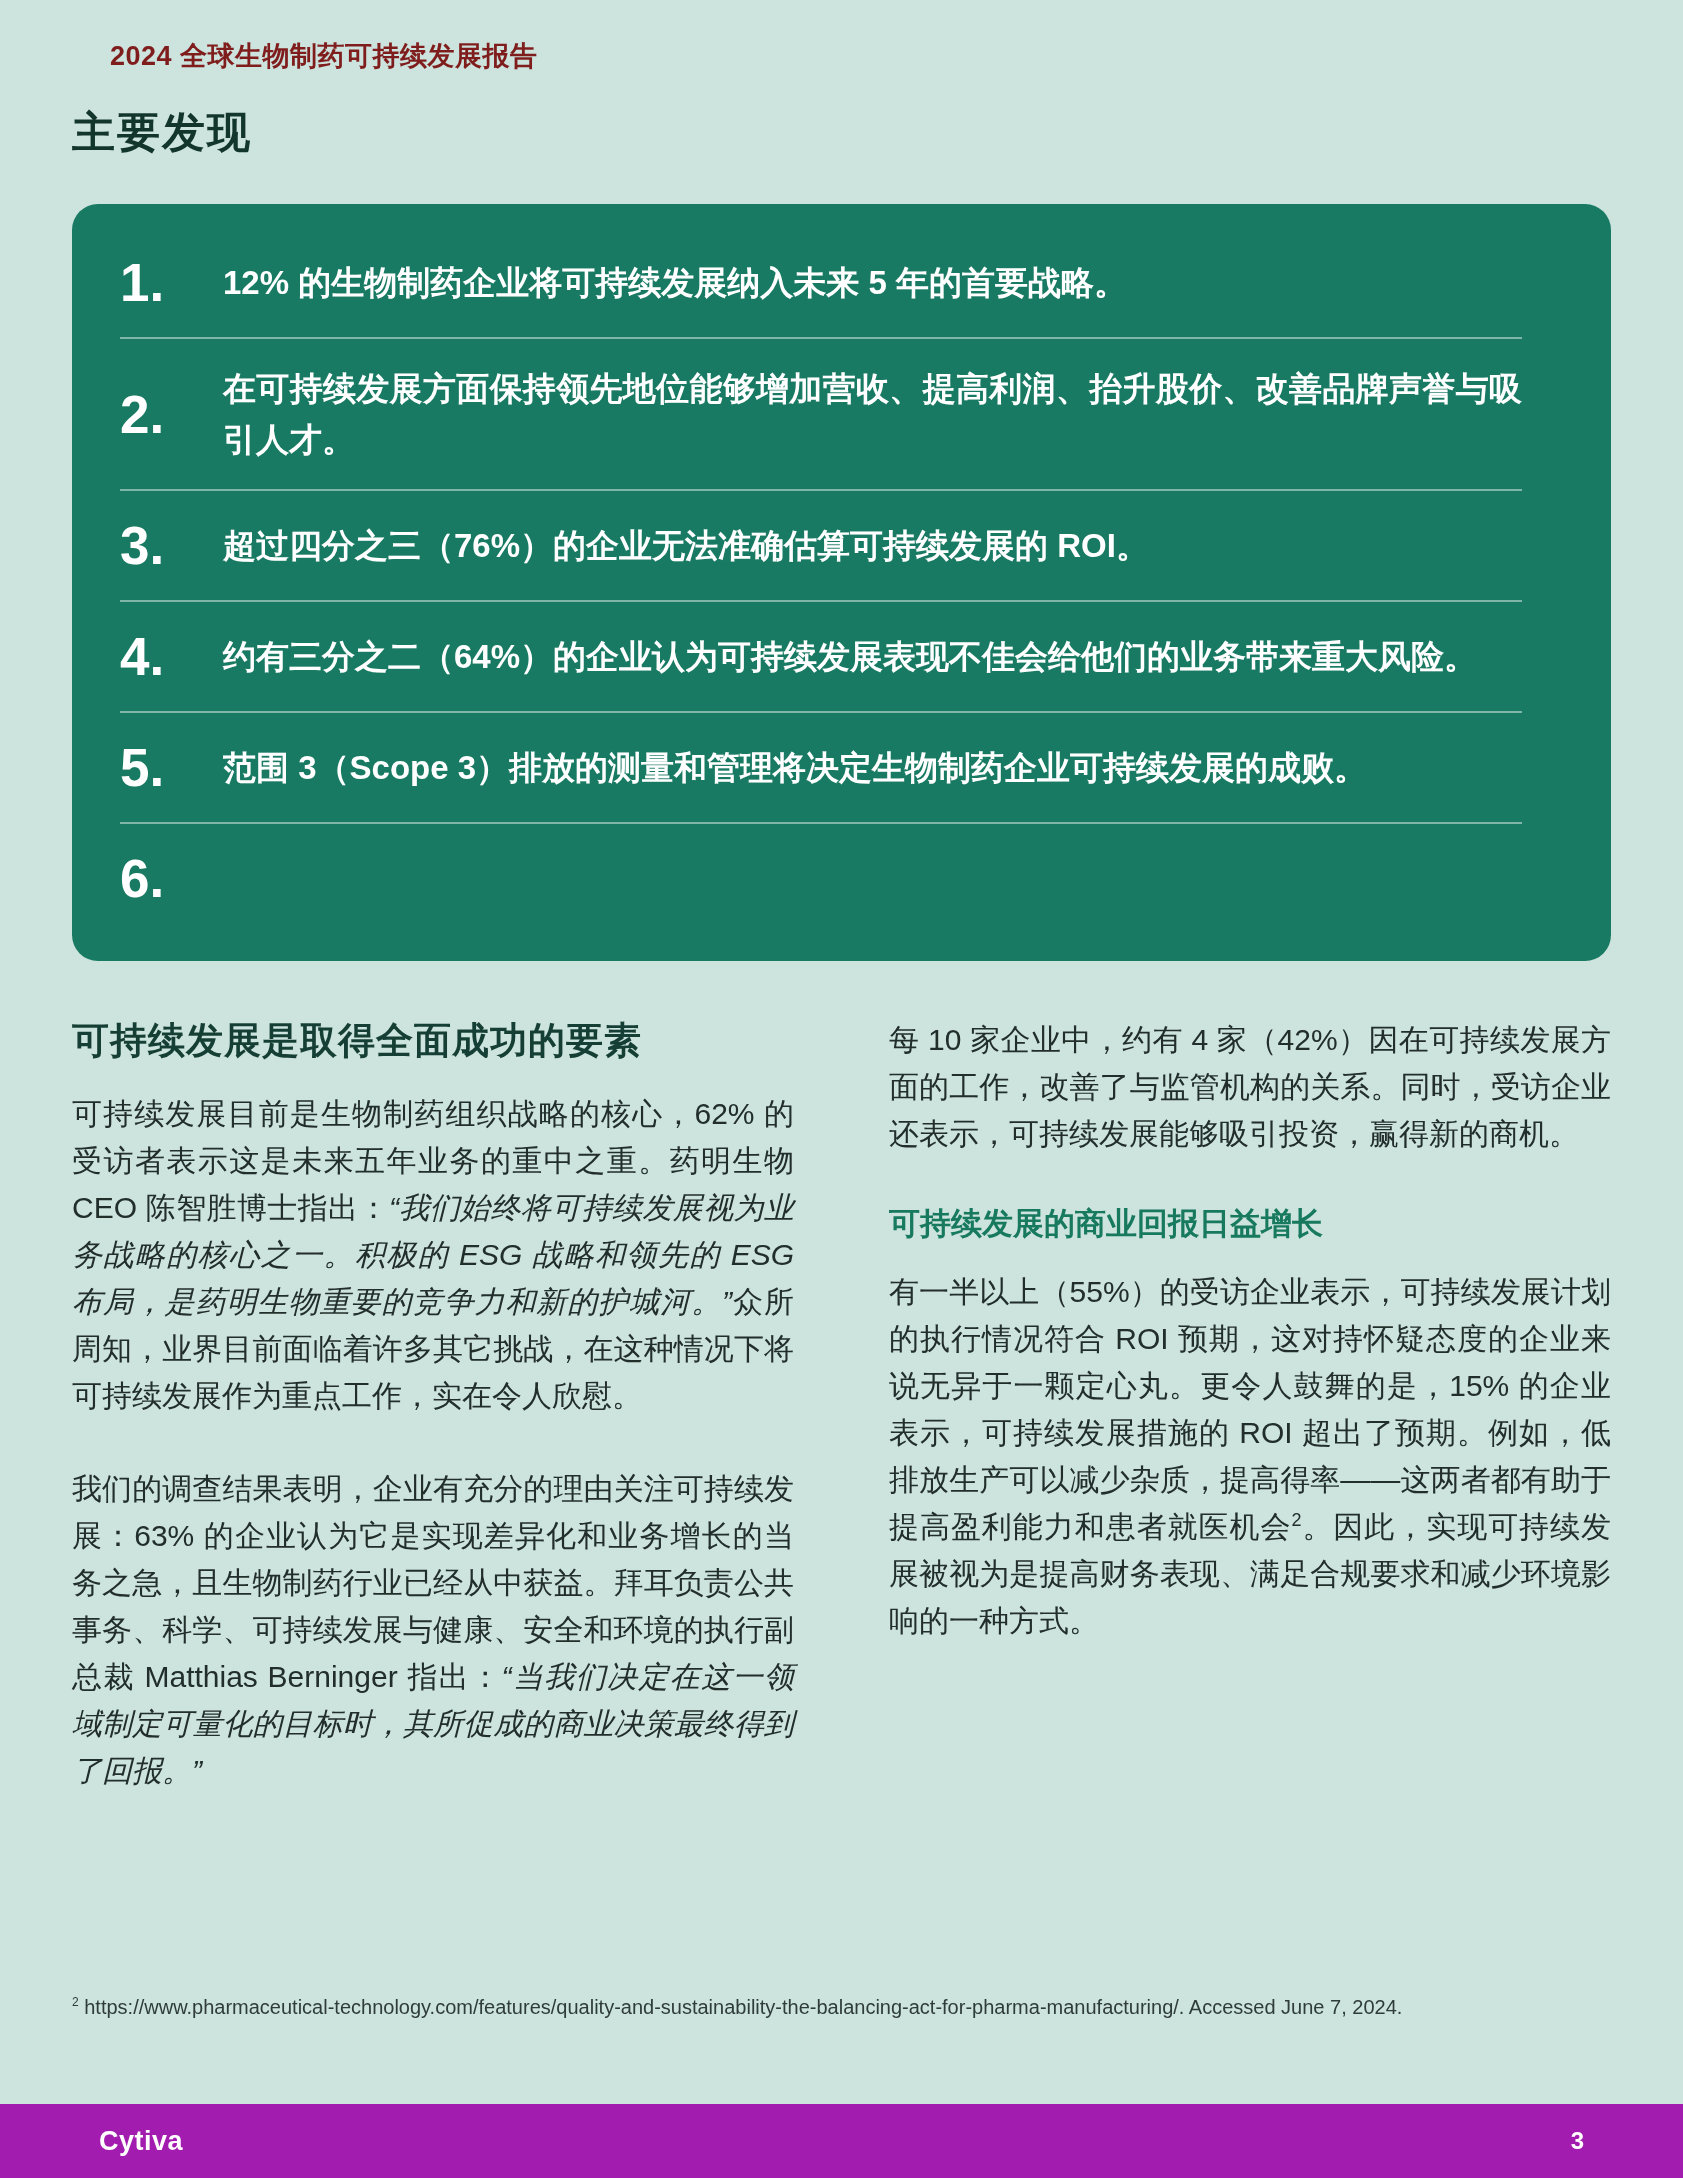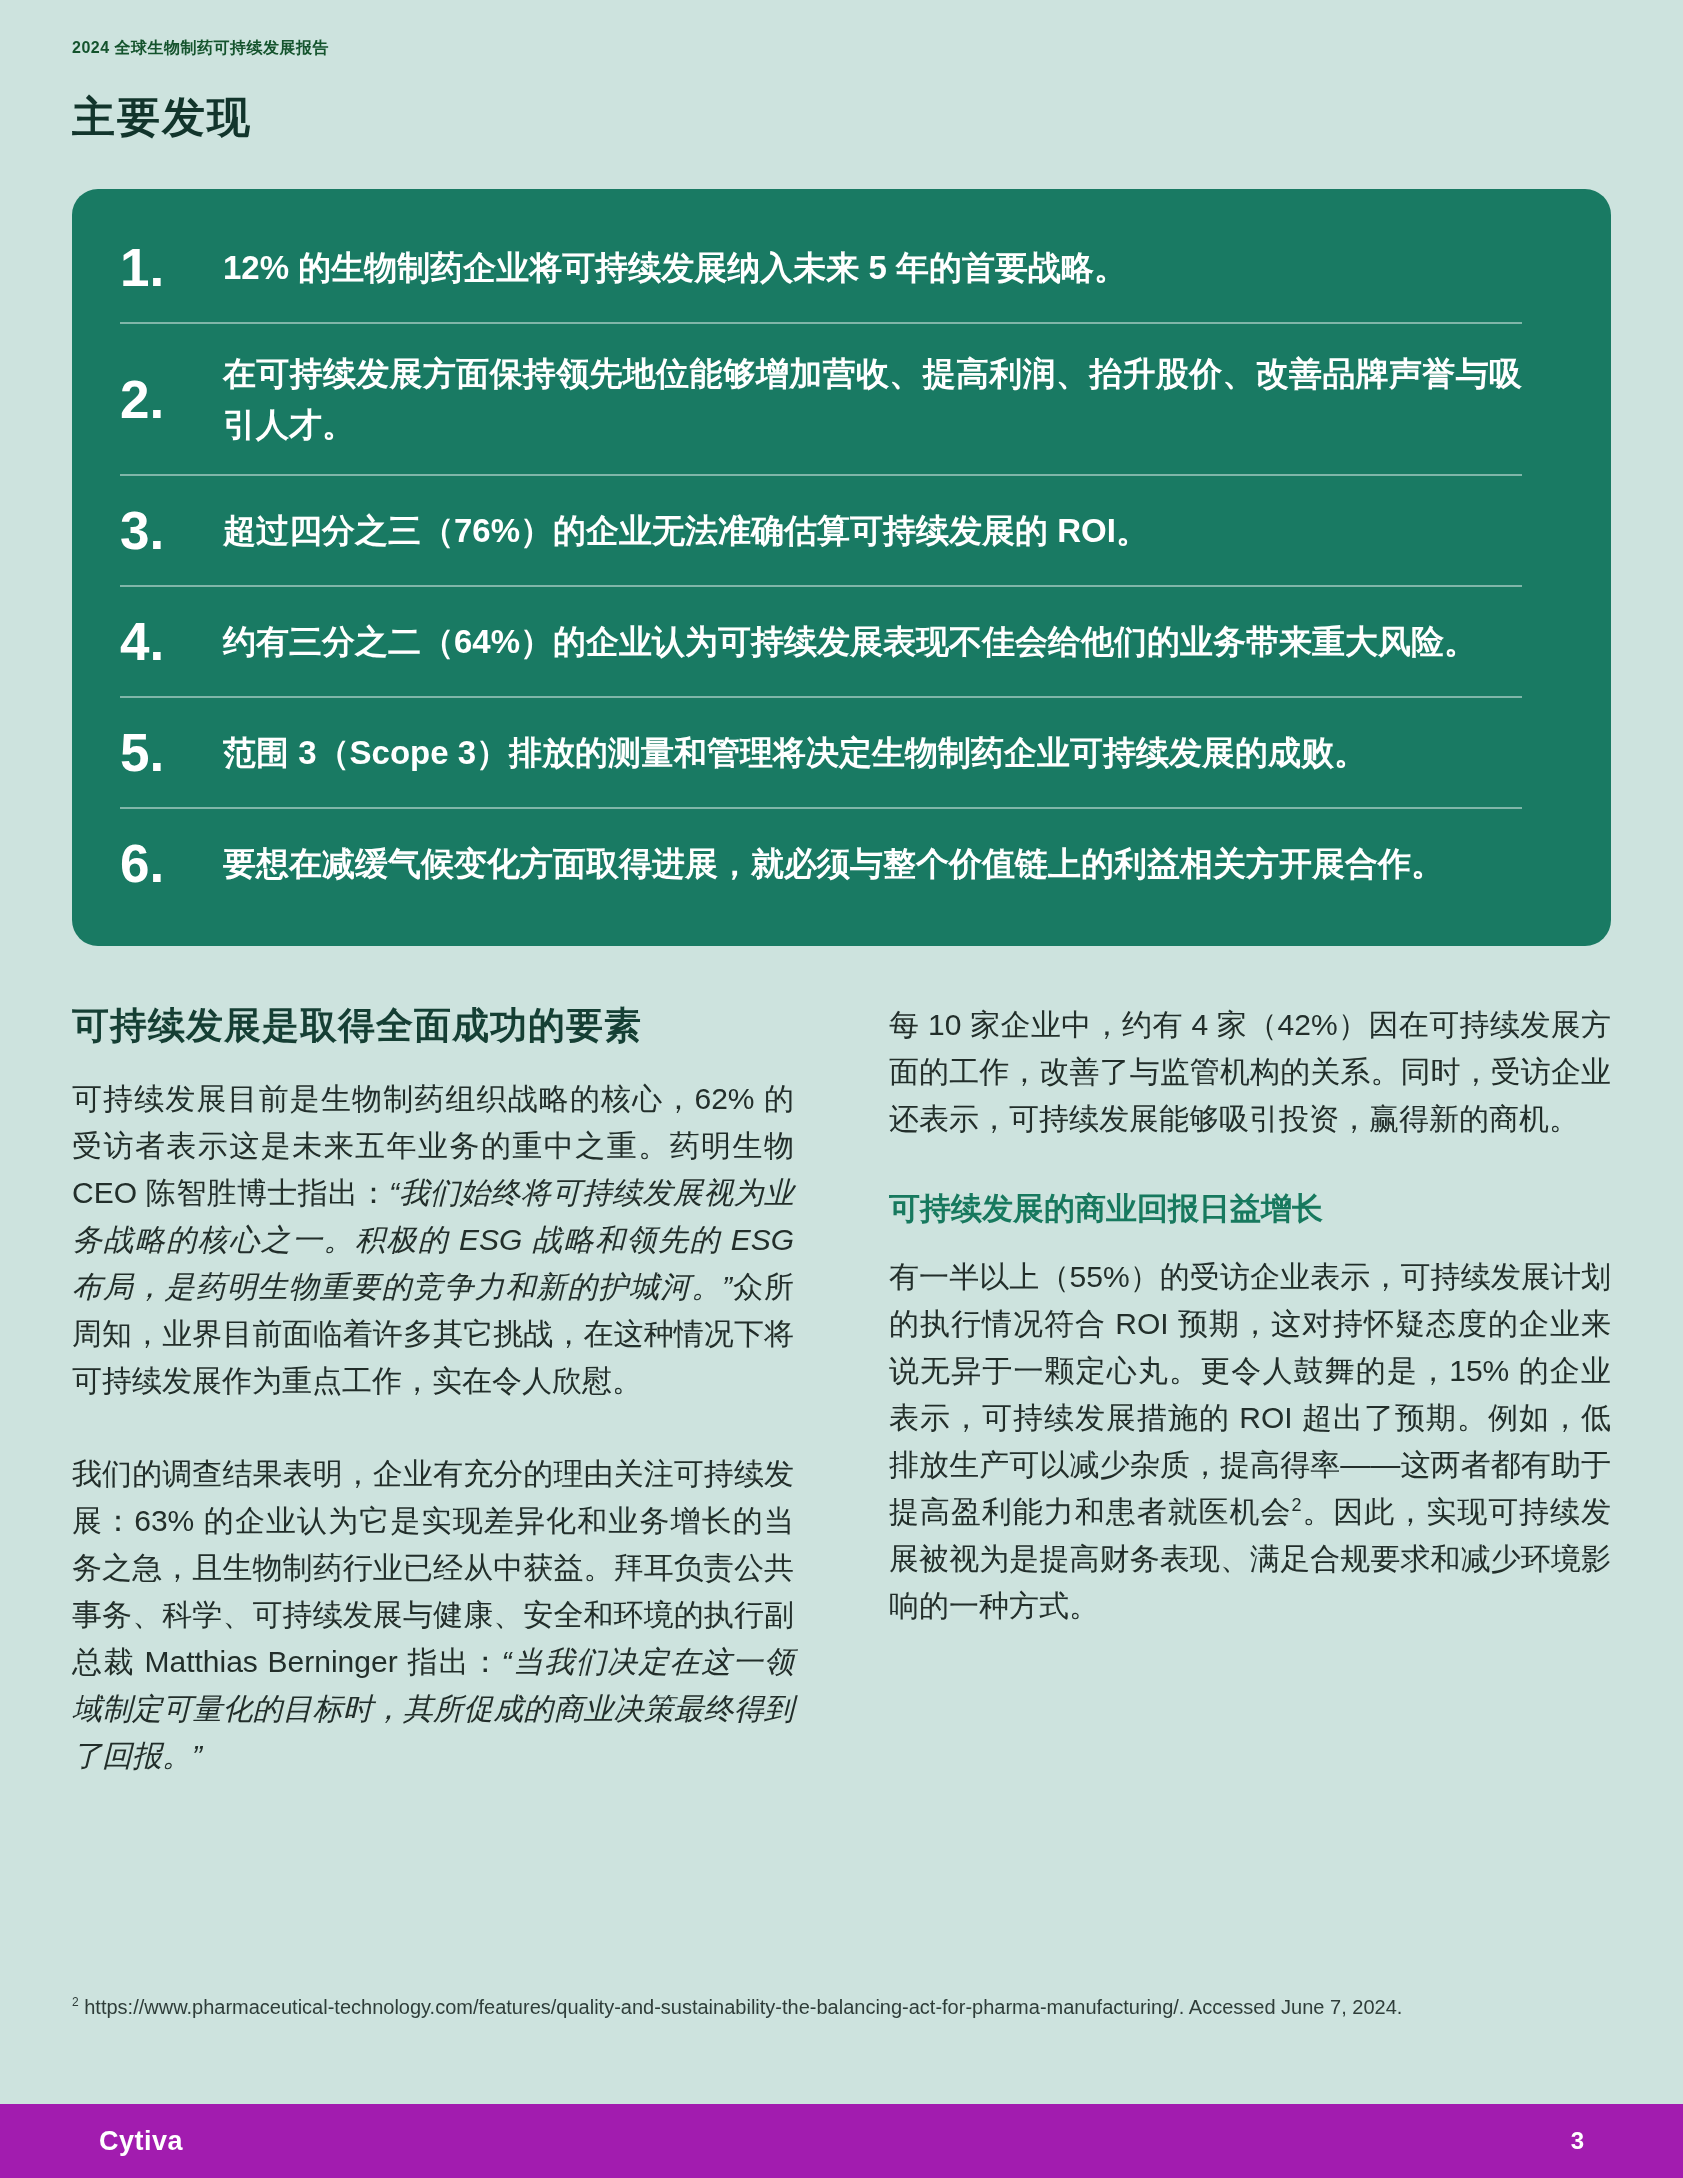--- a/index.html
+++ b/index.html
@@ -7,24 +7,25 @@
   body {
     position:relative;
     background:#cde3de;
     font-family:"Liberation Sans", sans-serif;
     overflow:hidden;
     color:#222e2a;
   }
   .content { padding:38px 72px 0 72px; }
 
   .page-header {
-    font-size:16px;
+    font-size:27px;
     font-weight:bold;
-    color:#14532d;
+    color:#7f1d1d;
     letter-spacing:0.5px;
+    margin-left:38px;
   }
   h1.page-title {
     margin-top:30px;
     font-size:43px;
     font-weight:bold;
     color:#12352c;
     letter-spacing:2px;
   }
 
   .findings-card {
@@ -147,21 +148,20 @@
       <div class="finding-text">约有三分之二（64%）的企业认为可持续发展表现不佳会给他们的业务带来重大风险。</div>
     </div>
 
     <div class="finding-row">
       <div class="finding-num">5.</div>
       <div class="finding-text">范围 3（Scope 3）排放的测量和管理将决定生物制药企业可持续发展的成败。</div>
     </div>
 
     <div class="finding-row">
       <div class="finding-num">6.</div>
-      <div class="finding-text">要想在减缓气候变化方面取得进展，就必须与整个价值链上的利益相关方开展合作。</div>
     </div>
 
   </div>
 
   <div class="columns">
 
     <div class="col">
       <div class="col-heading">可持续发展是取得全面成功的要素</div>
       <p class="body"><span>可持续发展目前是生物制药组织战略的核心，62% 的受访者表示这是未来五年业务的重中之重。药明生物 CEO 陈智胜博士指出：</span><span class="italic">“我们始终将可持续发展视为业务战略的核心之一。积极的 ESG 战略和领先的 ESG 布局，是药明生物重要的竞争力和新的护城河。”</span><span>众所周知，业界目前面临着许多其它挑战，在这种情况下将可持续发展作为重点工作，实在令人欣慰。</span></p>
       <p class="body"><span>我们的调查结果表明，企业有充分的理由关注可持续发展：63% 的企业认为它是实现差异化和业务增长的当务之急，且生物制药行业已经从中获益。拜耳负责公共事务、科学、可持续发展与健康、安全和环境的执行副总裁 Matthias Berninger 指出：</span><span class="italic">“当我们决定在这一领域制定可量化的目标时，其所促成的商业决策最终得到了回报。”</span></p>

